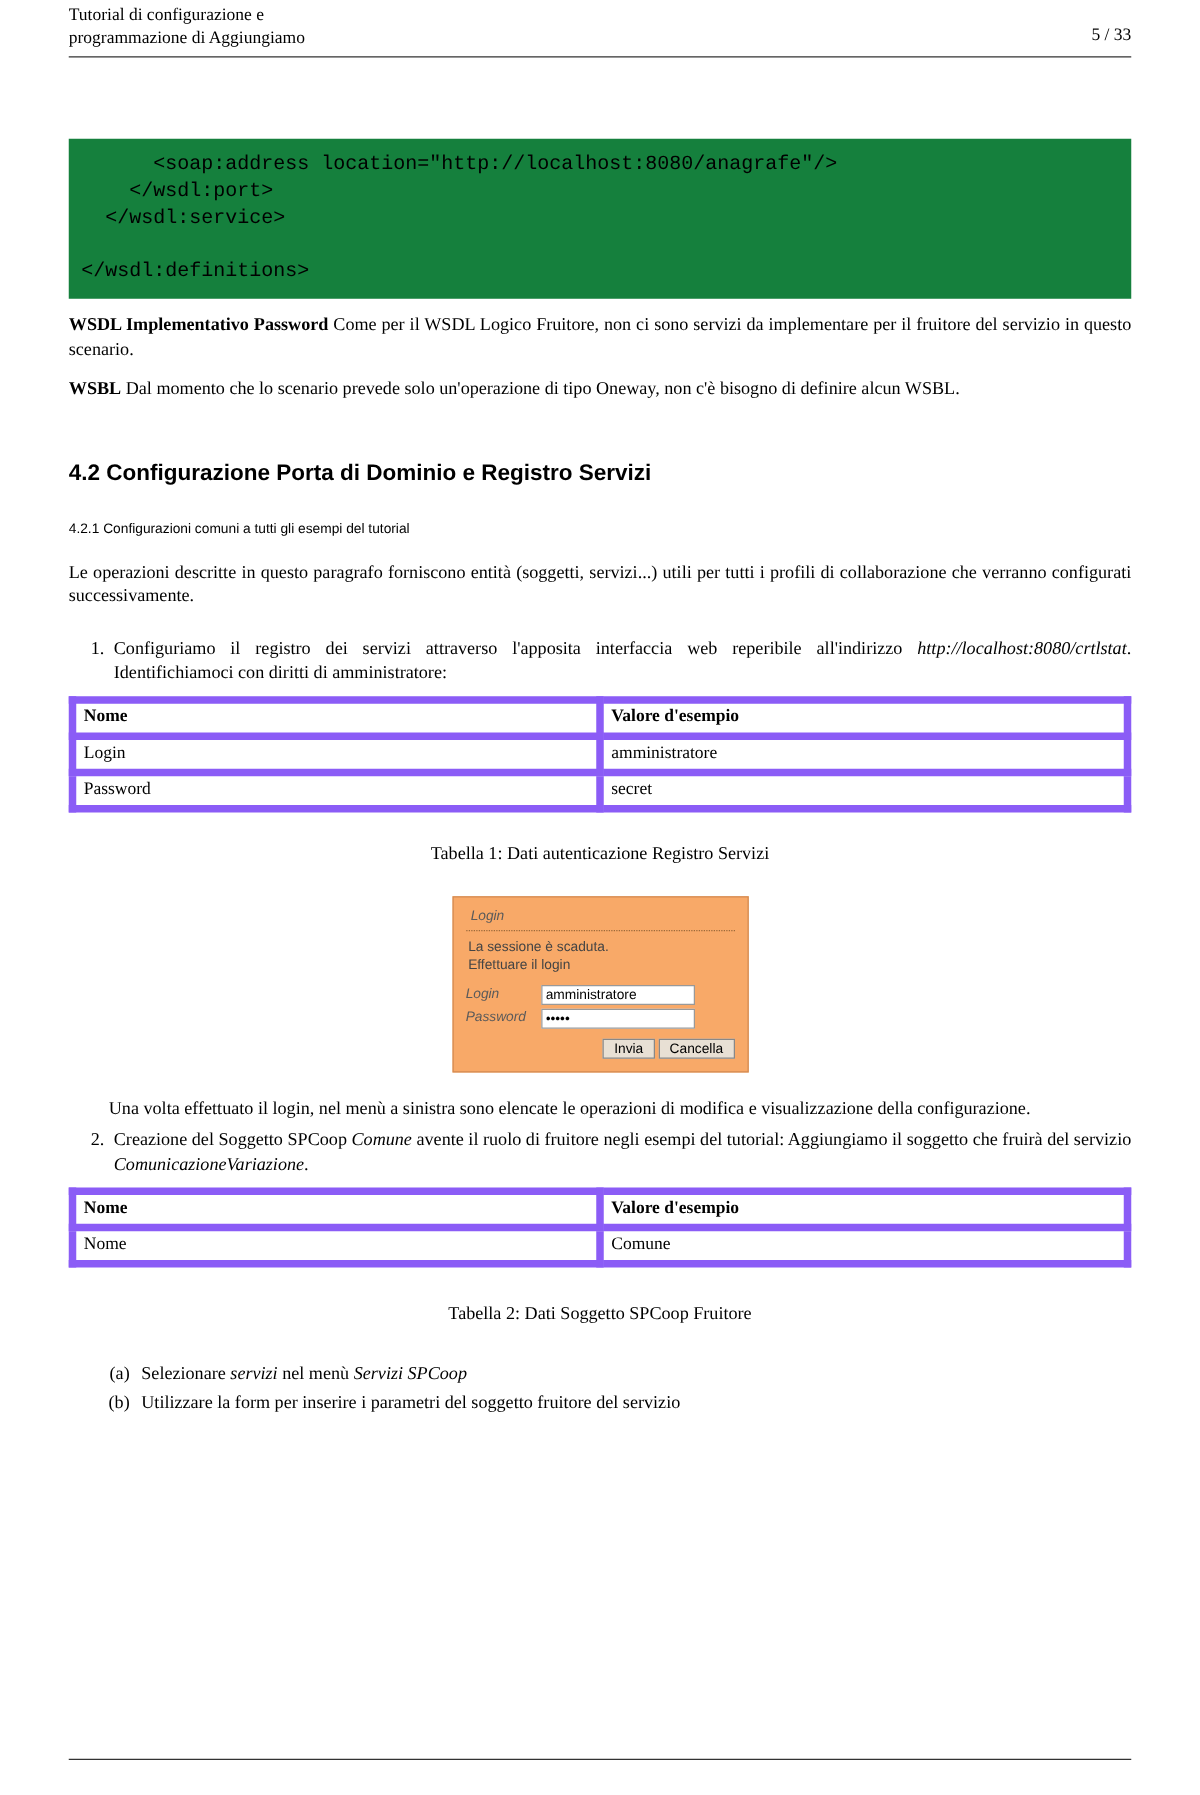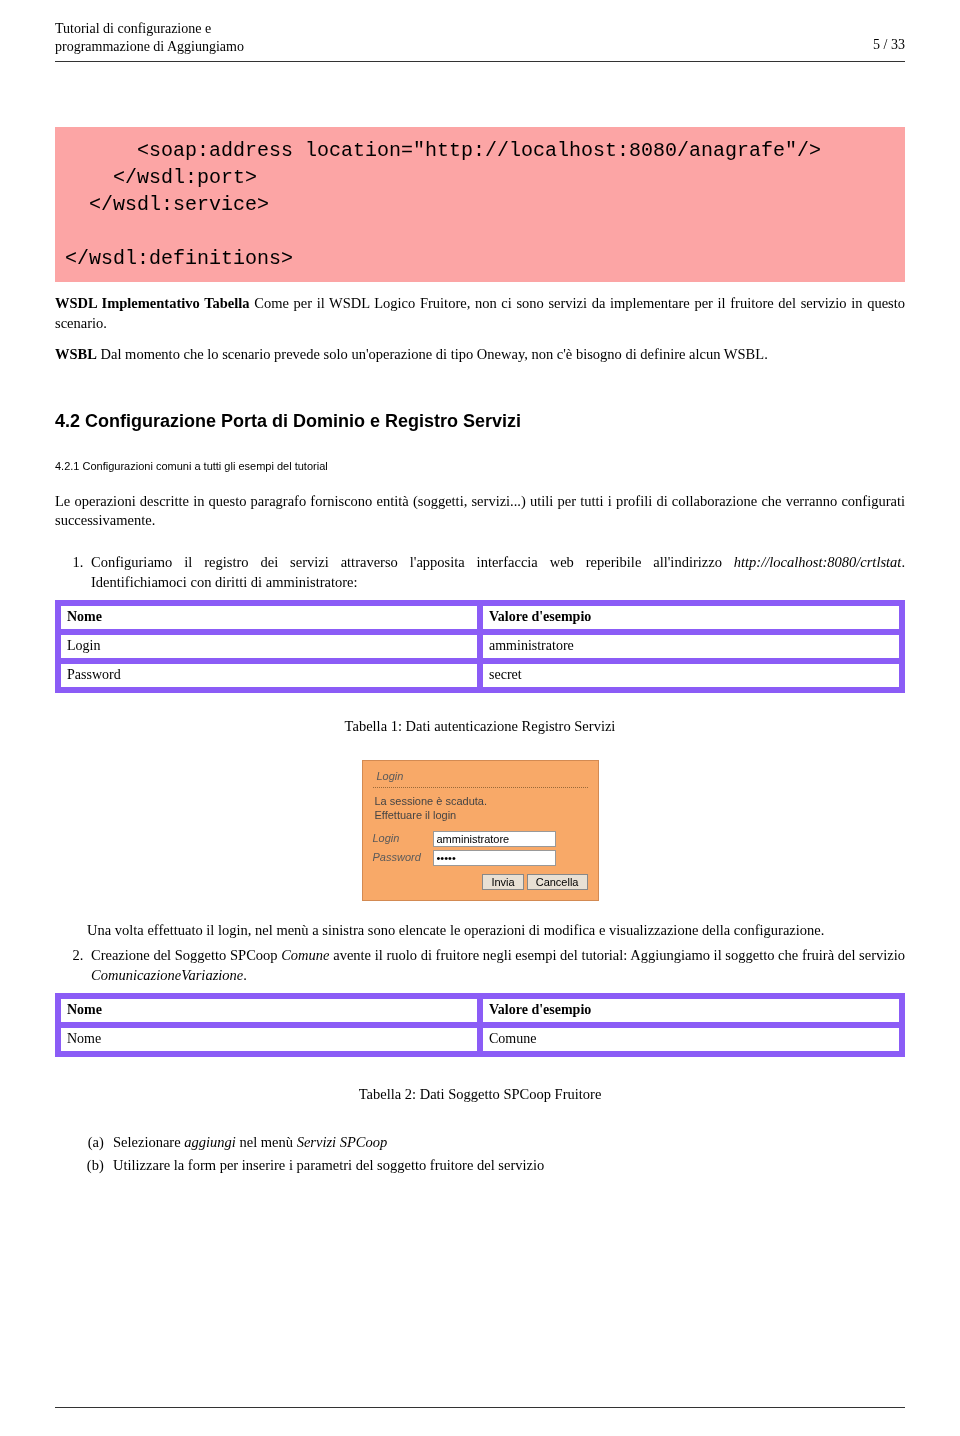--- a/index.html
+++ b/index.html
@@ -8,45 +8,45 @@
     font-family: Georgia, 'Times New Roman', serif;
     background: #fff;
     color: #000;
     font-size: 14.5px;
     line-height: 1.35;
   }
   .page {
     width: 960px;
     min-height: 1436px;
     margin: 0;
-    padding: 16px 55px;
+    padding: 0 55px;
     box-sizing: border-box;
     position: relative;
   }
   .header {
     display: flex;
     justify-content: space-between;
     align-items: flex-end;
     padding-top: 4px;
     padding-bottom: 6px;
     border-bottom: 1px solid #333;
   }
   .header-title {
     font-size: 14px;
     line-height: 1.25;
   }
   .header-page {
     font-size: 14px;
   }
   .codeblock {
-    background: #fca5a5;
+    background: #15803d;
     padding: 10px;
     margin-top: 65px;
     font-family: 'Courier New', Courier, monospace;
-    font-size: 20px;
+    font-size: 16px;
     line-height: 1.35;
     white-space: pre;
   }
   .para {
     margin: 12px 0 0 0;
     text-align: justify;
   }
   .bold { font-weight: bold; }
   .italic { font-style: italic; }
   h2.section {
@@ -175,21 +175,21 @@
     <div class="header-page">5 / 33</div>
   </div>
 
   <div class="codeblock">      &lt;soap:address location="http://localhost:8080/anagrafe"/&gt;
     &lt;/wsdl:port&gt;
   &lt;/wsdl:service&gt;
 
 &lt;/wsdl:definitions&gt;</div>
 
   <p class="para">
-    <span class="bold">WSDL Implementativo Tabella</span><span> Come per il WSDL Logico Fruitore, non ci sono servizi da implementare per il fruitore del servizio in questo scenario.</span>
+    <span class="bold">WSDL Implementativo Password</span><span> Come per il WSDL Logico Fruitore, non ci sono servizi da implementare per il fruitore del servizio in questo scenario.</span>
   </p>
 
   <p class="para">
     <span class="bold">WSBL</span><span> Dal momento che lo scenario prevede solo un'operazione di tipo Oneway, non c'è bisogno di definire alcun WSBL.</span>
   </p>
 
   <h2 class="section">4.2   Configurazione Porta di Dominio e Registro Servizi</h2>
   <h3 class="subsection">4.2.1   Configurazioni comuni a tutti gli esempi del tutorial</h3>
 
   <p class="para" style="margin-top:18px;">Le operazioni descritte in questo paragrafo forniscono entità (soggetti, servizi...) utili per tutti i profili di collaborazione che verranno configurati successivamente.</p>
@@ -257,20 +257,20 @@
       <td>Nome</td>
       <td>Comune</td>
     </tr>
   </tbody>
     </table>
 
   <div class="table-caption" style="margin-top:28px;">Tabella 2: Dati Soggetto SPCoop Fruitore</div>
 
   <ol class="alphalist" style="margin-top:28px;">
     <li>
-      <span>Selezionare </span><span class="italic">aggiungi</span><span> nel menù </span><span class="italic">Servizi SPCoop</span>
+      <span>Selezionare </span><span class="italic">servizi</span><span> nel menù </span><span class="italic">Servizi SPCoop</span>
     </li>
     <li>Utilizzare la form per inserire i parametri del soggetto fruitore del servizio</li>
   </ol>
 
   <div class="footer-rule"></div>
 
 </div>
 
 </body></html>

